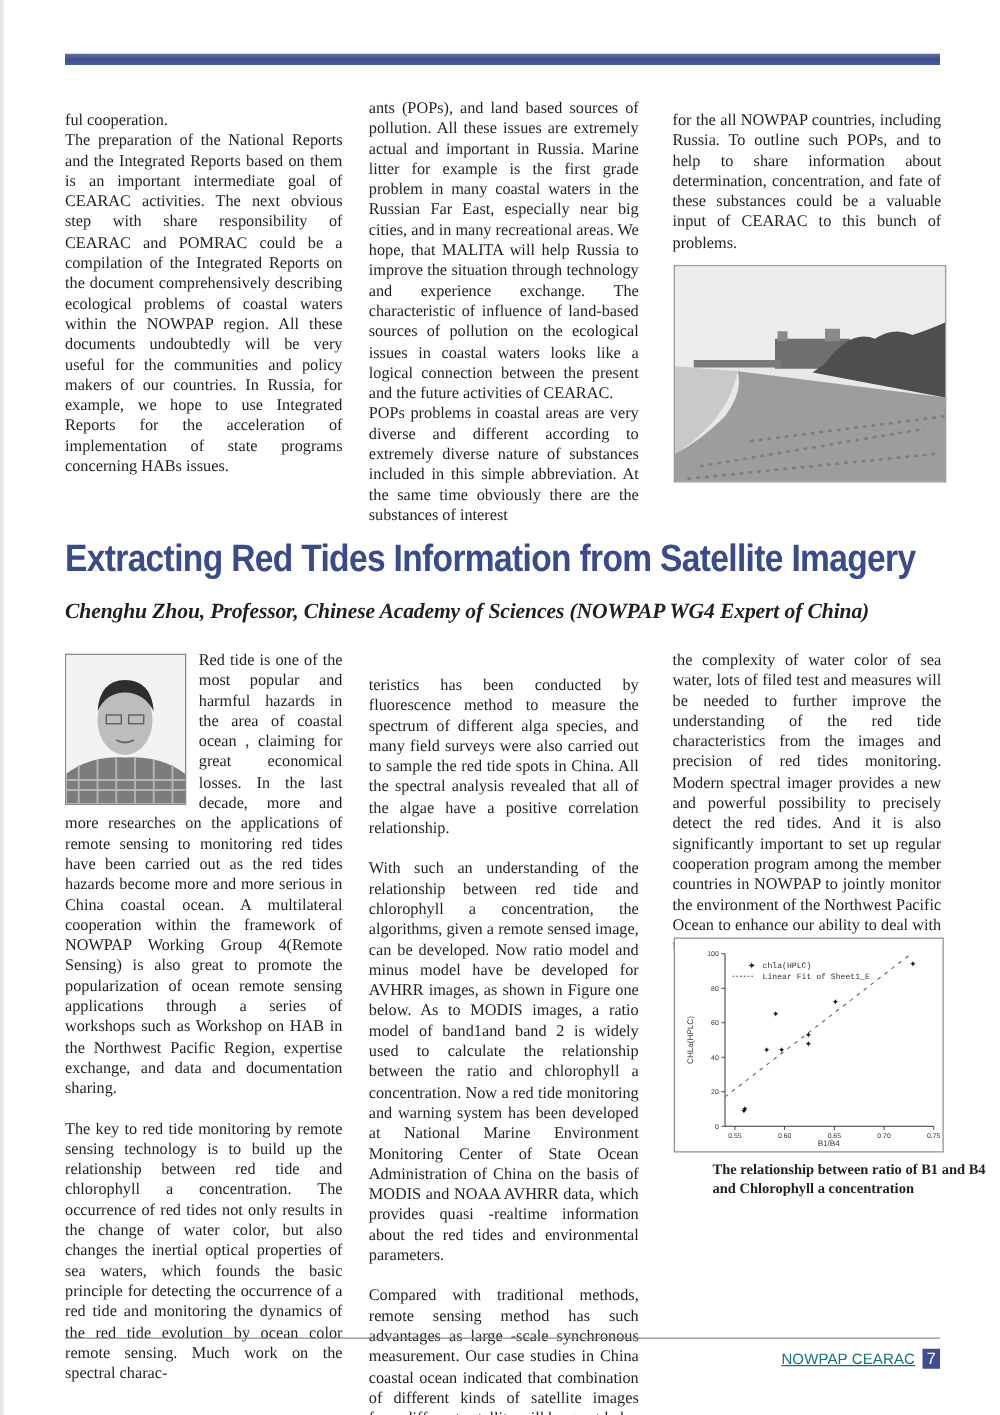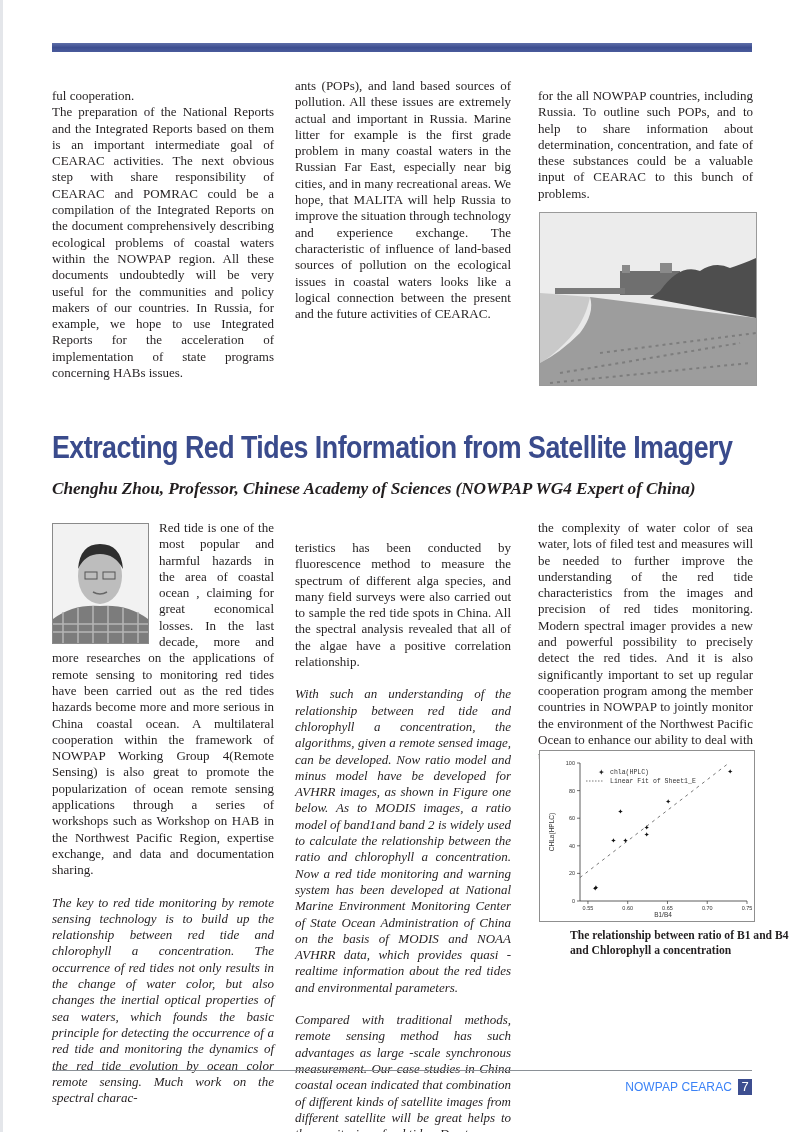--- a/index.html
+++ b/index.html
@@ -1,50 +1,51 @@
 <!DOCTYPE html>
 <html><head>
 <meta charset="utf-8">
 <style>
   html, body { margin: 0; padding: 0; background: #ffffff; }
   body { width: 800px; height: 1132px; position: relative; overflow: hidden; font-family: "Liberation Serif", serif; color: #231f20; }
   .left-edge { position: absolute; left: 0; top: 0; width: 3px; height: 1132px; background: #e4e6ea; }
   .top-bar { position: absolute; left: 52px; top: 43px; width: 700px; height: 9px; background: linear-gradient(180deg, #5e6ea8 0%, #3d4e90 50%, #4a5b9c 100%); }
   .col { position: absolute; font-size: 13px; line-height: 16.3px; text-align: justify; }
   .col p { margin: 0; }
-  .col p.gap { margin-top: 16px; font-style: italic; }
+  .col p.gap { margin-top: 16px; }
   .c1 { left: 52px; top: 88px; width: 222px; }
   .c2 { left: 295px; top: 78px; width: 216px; }
   .c3 { left: 538px; top: 88px; width: 215px; }
   .photo-beach { position: absolute; left: 539px; top: 212px; width: 216px; height: 172px; border: 1px solid #9a9a9a; overflow: hidden; background: #e8e8e8; }
   .title { position: absolute; left: 52px; top: 430px; width: 720px; font-family: "Liberation Sans", sans-serif; font-weight: bold; font-size: 30.5px; color: #3a4b8c; letter-spacing: -0.6px; transform: scaleX(0.88); transform-origin: left top; white-space: nowrap; }
   .byline { position: absolute; left: 52px; top: 479px; font-family: "Liberation Serif", serif; font-style: italic; font-weight: bold; font-size: 17.3px; color: #231f20; white-space: nowrap; letter-spacing: -0.1px; text-align: right; }
   .c4 { left: 52px; top: 520px; width: 222px; }
   .c5 { left: 295px; top: 540px; width: 216px; }
   .c6 { left: 538px; top: 520px; width: 215px; }
   .portrait { float: left; width: 95px; height: 119px; margin: 3px 10px 6px 0; border: 1px solid #8a8a8a; background: #f0f0f0; overflow: hidden; }
   .chart-box { position: absolute; left: 539px; top: 750px; width: 214px; height: 170px; border: 1px solid #8f8f8f; background: #fff; }
   .caption { position: absolute; left: 538px; top: 928px; width: 220px; font-weight: bold; font-size: 11.6px; line-height: 15px; margin-left: 32px; }
   .bottom-rule { position: absolute; left: 52px; top: 1070px; width: 700px; height: 1px; background: #8a9096; }
   .footer { position: absolute; right: 48px; top: 1079px; display: flex; align-items: center; gap: 6px; }
-  .footer-label { font-family: "Liberation Sans", sans-serif; font-size: 12px; color: #3b82f6; letter-spacing: 0.1px; }
+  .footer-label { font-family: "Liberation Sans", sans-serif; font-size: 12px; color: #0f766e; letter-spacing: 0.1px; text-decoration: underline; }
   .page-num { width: 14px; height: 16px; background: #3d4e90; color: #fff; font-family: "Liberation Sans", sans-serif; font-size: 13px; line-height: 16px; text-align: center; }
 </style>
 </head>
 <body>
 
 <div class="left-edge"></div>
 <div class="top-bar"></div>
 
 <div class="col c1">
   <p>ful cooperation.</p>
   <p>The preparation of the National Reports and the Integrated Reports based on them is an important intermediate goal of CEARAC activities. The next obvious step with share responsibility of CEARAC and POMRAC could be a compilation of the Integrated Reports on the document comprehensively describing ecological problems of coastal waters within the NOWPAP region. All these documents undoubtedly will be very useful for the communities and policy makers of our countries. In Russia, for example, we hope to use Integrated Reports for the acceleration of implementation of state programs concerning HABs issues.</p>
 </div>
 <div class="col c2">
   <p>ants (POPs), and land based sources of pollution. All these issues are extremely actual and important in Russia. Marine litter for example is the first grade problem in many coastal waters in the Russian Far East, especially near big cities, and in many recreational areas. We hope, that MALITA will help Russia to improve the situation through technology and experience exchange. The characteristic of influence of land-based sources of pollution on the ecological issues in coastal waters looks like a logical connection between the present and the future activities of CEARAC.</p>
+  <p>POPs problems in coastal areas are very diverse and different according to extremely diverse nature of substances included in this simple abbreviation. At the same time obviously there are the substances of interest</p>
 </div>
 <div class="col c3">
   <p>for the all NOWPAP countries, including Russia. To outline such POPs, and to help to share information about determination, concentration, and fate of these substances could be a valuable input of CEARAC to this bunch of problems.</p>
 </div>
 
 <div class="photo-beach" title="Coastal pebble beach with buildings and trees">
   <svg width="216" height="172" viewBox="0 0 216 172">
     <rect x="0" y="0" width="216" height="80" fill="#ececec"></rect>
 
     <rect x="80" y="58" width="60" height="24" fill="#6f6f6f"></rect>

